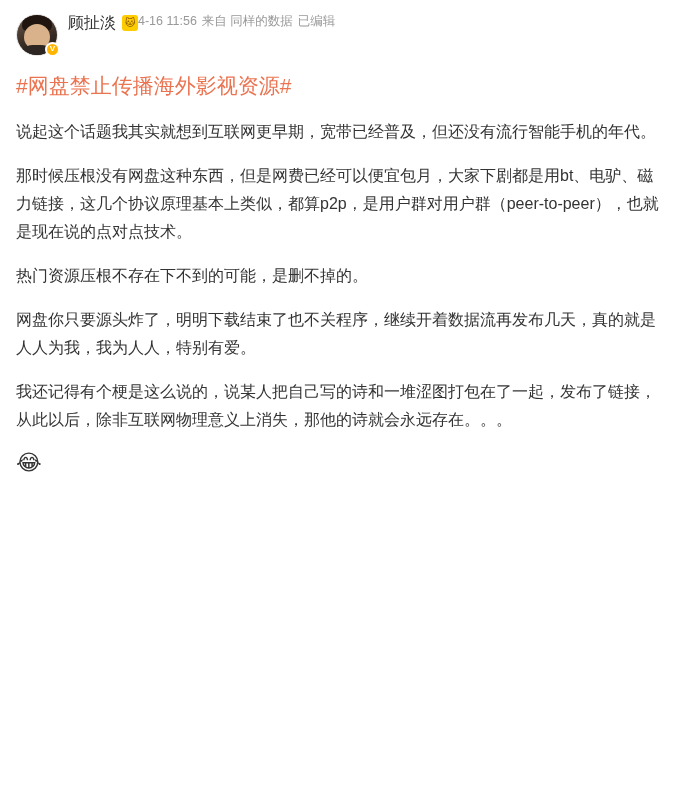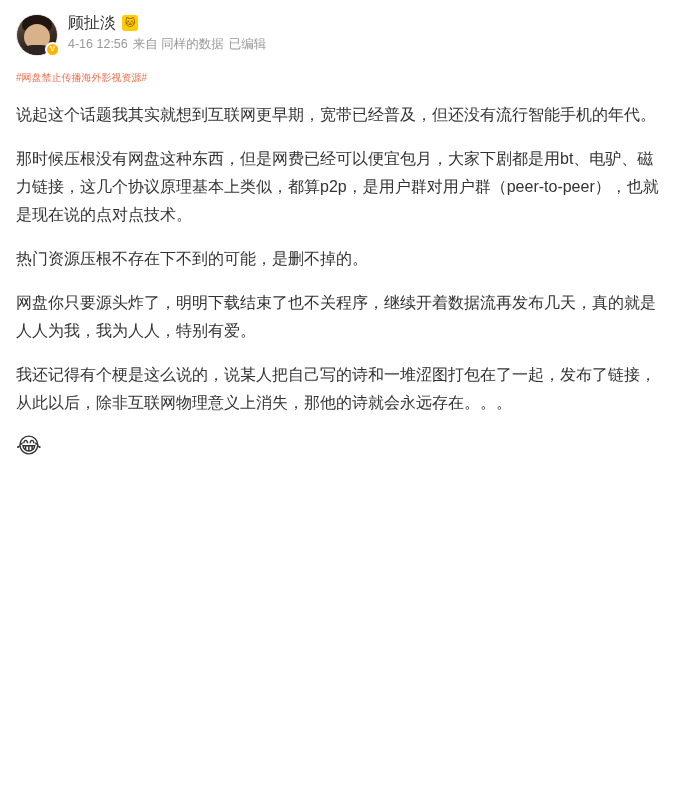--- a/index.html
+++ b/index.html
@@ -88,21 +88,21 @@
     left: 50%;
     top: 48%;
     transform: translate(-50%, -50%);
     font-size: 8px;
     color: #ffffff;
     line-height: 1;
     font-weight: bold;
   }
   .meta {
     display: flex;
-    flex-direction: column;
+    flex-direction: row;
     justify-content: center;
     padding-top: 1px;
   }
   .name-row {
     display: flex;
     align-items: center;
     line-height: 1;
     margin-bottom: 7px;
   }
   .username {
@@ -133,21 +133,21 @@
     font-size: 12.5px;
     color: #999999;
     line-height: 1;
     white-space: nowrap;
   }
   .sub-row .sep {
     display: inline-block;
     width: 5px;
   }
   .topic {
-    font-size: 10px;
+    font-size: 21px;
     color: #eb7350;
     margin: 0 0 16px 0;
     line-height: 1.5;
     cursor: pointer;
   }
   .content {
     font-size: 16px;
     line-height: 1.75;
     color: #333333;
   }
@@ -183,21 +183,21 @@
     </div>
 
     <div class="meta">
       <div class="name-row">
         <span class="username">顾扯淡</span>
         <span class="member-icon">
           <span class="cat">🐱</span>
         </span>
       </div>
       <div class="sub-row">
-        <span>4-16 12:56</span><span class="sep"></span><span>来自 同样的数据</span><span class="sep"></span><span>已编辑</span>
+        <span>4-16 11:56</span><span class="sep"></span><span>来自 同样的数据</span><span class="sep"></span><span>已编辑</span>
       </div>
     </div>
 
   </div>
 
   <div class="topic">#网盘禁止传播海外影视资源#</div>
 
   <div class="content">
     <p>说起这个话题我其实就想到互联网更早期，宽带已经普及，但还没有流行智能手机的年代。</p>
     <p>那时候压根没有网盘这种东西，但是网费已经可以便宜包月，大家下剧都是用bt、电驴、磁力链接，这几个协议原理基本上类似，都算p2p，是用户群对用户群（peer-to-peer），也就是现在说的点对点技术。</p>

